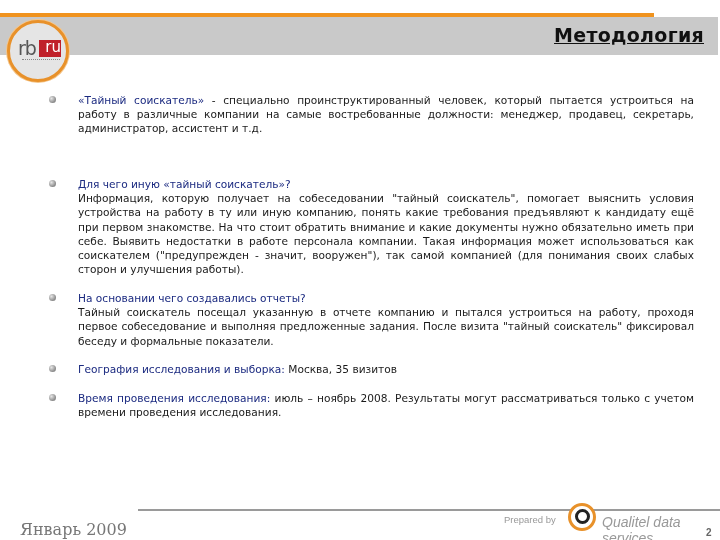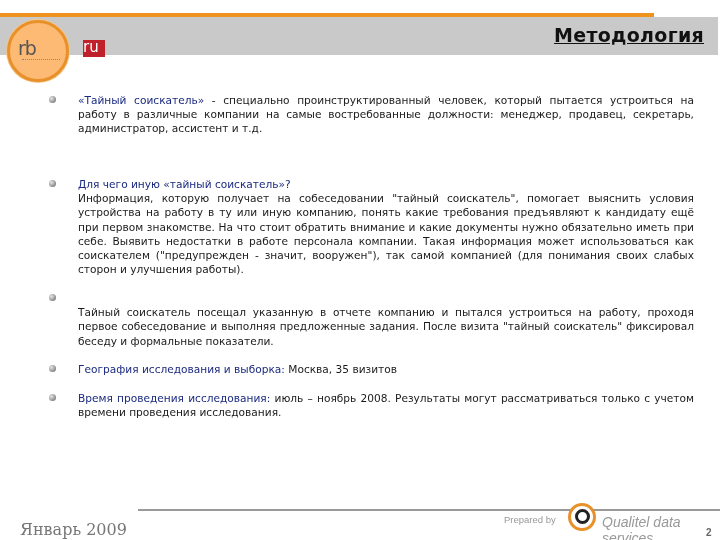--- a/index.html
+++ b/index.html
@@ -1,22 +1,22 @@
 <!DOCTYPE html>
 <html><head>
 <meta charset="utf-8">
 <style>
   html, body { margin:0; padding:0; }
   body { width:720px; height:540px; background:#ffffff; position:relative; overflow:hidden; font-family:"DejaVu Sans", sans-serif; }
   .orange-line { position:absolute; left:0; top:13px; width:654px; height:4px; background:#f0931e; }
   .header-bar { position:absolute; left:0; top:17px; width:718px; height:38px; background:#c9c9c9; }
   .title { position:absolute; right:16px; top:24px; font-family:"DejaVu Sans", sans-serif; font-weight:bold; font-size:19px; color:#111; letter-spacing:0.3px;text-decoration:underline; }
-  .logo { position:absolute; left:7px; top:20px; width:62px; height:62px; border-radius:50%; background:#fdba74; border:3px solid #e8912a; box-sizing:border-box; box-shadow:0 0 0 1px #f4c68c; }
+  .logo { position:absolute; left:7px; top:20px; width:62px; height:62px; border-radius:50%; background:#e5e5e5; border:3px solid #e8912a; box-sizing:border-box; box-shadow:0 0 0 1px #f4c68c; }
   .logo-rb { position:absolute; left:8px; top:14px; font-family:"DejaVu Sans", sans-serif; font-size:19px; color:#555; letter-spacing:-1px; }
-  .logo-ru { position:absolute; left:29px; top:17px; width:22px; height:17px; background:#c0202a; color:#fff; font-family:"DejaVu Sans", sans-serif; font-size:15px; line-height:15px; text-align:left;margin-left:44px; }
+  .logo-ru { position:absolute; left:29px; top:17px; width:22px; height:17px; background:#c0202a; color:#fff; font-family:"DejaVu Sans", sans-serif; font-size:15px; line-height:15px; text-align:right; }
   .logo-sub { position:absolute; left:12px; top:36px; width:38px; height:3px; border-top:1px dotted #888; }
   .content { position:absolute; left:0; top:0; width:720px; }
   .item { position:absolute; left:78px; width:616px; font-size:10.6px; line-height:14.2px; color:#1a1a1a; text-align:justify; }
   .bullet { position:absolute; left:-29px; top:3px; width:7px; height:7px; border-radius:50%; background:radial-gradient(circle at 35% 35%, #e6e6e6, #888 70%, #666); }
   .hd { color:#1b2a80; font-weight:normal; }
   .footer-line { position:absolute; left:138px; top:509px; width:582px; height:2px; background:#9a9a9a; }
   .footer-date { position:absolute; left:20px; top:520px; font-family:"DejaVu Serif", serif; font-weight:normal; font-size:16px; color:#777; }
   .prepared { position:absolute; left:504px; top:514px; font-size:9.5px; color:#999; font-family:"Liberation Sans", sans-serif; }
   .q-logo { position:absolute; left:568px; top:503px; width:28px; height:28px; border-radius:50%; border:3px solid #e8912a; box-sizing:border-box; background:#fff; }
   .q-inner { position:absolute; left:4px; top:3px; width:15px; height:15px; border-radius:50%; border:3px solid #222; box-sizing:border-box; }
@@ -43,21 +43,21 @@
   </div>
 
   <div class="item" style="top:177px;">
     <span class="bullet"></span>
     <span class="hd">Для чего иную «тайный соискатель»?</span><br>
     <span>Информация, которую получает на собеседовании "тайный соискатель", помогает выяснить условия устройства на работу в ту или иную компанию, понять какие требования предъявляют к кандидату ещё при первом знакомстве. На что стоит обратить внимание и какие документы нужно обязательно иметь при себе. Выявить недостатки в работе персонала компании. Такая информация может использоваться как соискателем ("предупрежден - значит, вооружен"), так самой компанией (для понимания своих слабых сторон и улучшения работы).</span>
   </div>
 
   <div class="item" style="top:291px;">
     <span class="bullet"></span>
-    <br>
+    <span class="hd">На основании чего создавались отчеты?</span><br>
     <span>Тайный соискатель посещал указанную в отчете компанию и пытался устроиться на работу, проходя первое собеседование и выполняя предложенные задания. После визита "тайный соискатель" фиксировал беседу и формальные показатели.</span>
   </div>
 
   <div class="item" style="top:362px;">
     <span class="bullet"></span>
     <span class="hd">География исследования и выборка:</span><span> Москва, 35 визитов</span>
   </div>
 
   <div class="item" style="top:391px;">
     <span class="bullet"></span>

